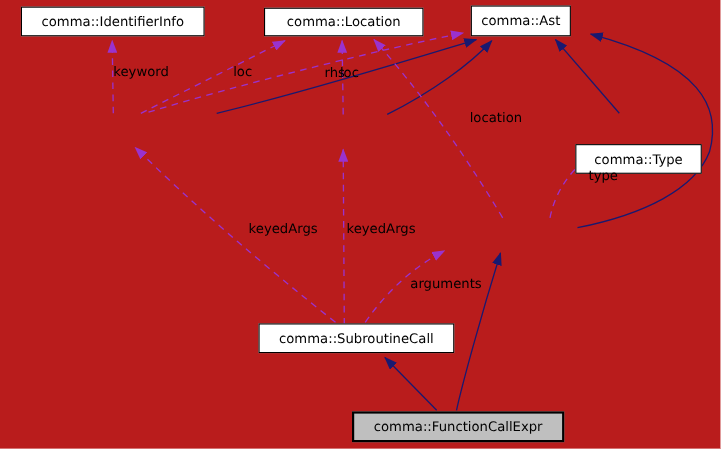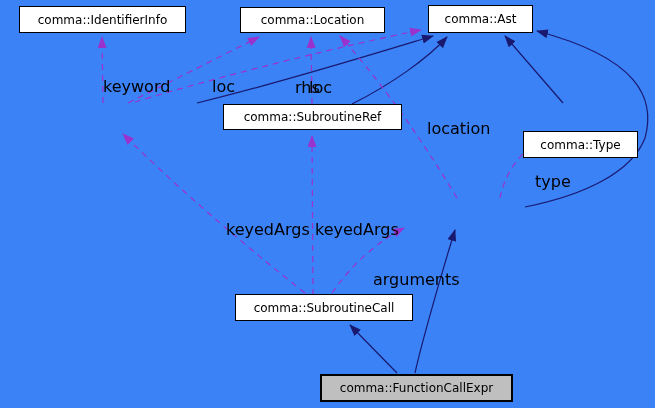--- a/index.html
+++ b/index.html
@@ -5,21 +5,21 @@
   html, body {
     margin: 0;
     padding: 0;
     background: #ffffff;
     font-family: "DejaVu Sans", sans-serif;
   }
   #canvas {
     position: relative;
     width: 655px;
     height: 408px;
-    background: #3b82f6;
+    background: #b91c1c;
     overflow: hidden;
   }
   #edge-layer {
     position: absolute;
     left: 0;
     top: 0;
     width: 655px;
     height: 408px;
   }
   .node {
@@ -36,24 +36,23 @@
     cursor: pointer;
   }
   .node.current {
     background: #bfbfbf;
     border-width: 2px;
     cursor: default;
   }
   .edge-label {
     position: absolute;
     color: #000000;
-    font-size: 16px;
+    font-size: 12px;
     white-space: nowrap;
     pointer-events: none;
-    margin-top: 19px;
   }
   path.inherit {
     fill: none;
     stroke: #191970;
     stroke-width: 1.2;
   }
   path.usage {
     fill: none;
     stroke: #9a32cd;
     stroke-width: 1.2;
@@ -90,24 +89,23 @@
     <path class="usage" d="M500,198 C505,172 522,148 550,134" marker-end="url(#arrow-usage)"></path>
     <path class="usage" d="M305,293 Q200,210 123,134" marker-end="url(#arrow-usage)"></path>
     <path class="usage" d="M313,295 L312,136" marker-end="url(#arrow-usage)"></path>
     <path class="usage" d="M332,293 Q362,250 404,228" marker-end="url(#arrow-usage)"></path>
   </svg>
 
   <div class="node" style="left:19px;  top:6px;   width:167px; height:27px;">comma::IdentifierInfo</div>
 
   <div class="node" style="left:240px; top:7px;   width:145px; height:26px;">comma::Location</div>
 
-  <div class="node" style="left:428px; top:5px;   width:105px; height:28px;">comma::Ast</div>
+  <div class="node" style="left:428px; top:5px;   width:91px; height:28px;">comma::Ast</div>
 
 
-  <div class="node" style="left:223px; top:104px; width:179px; height:26px;">comma::SubroutineRef</div>
 
   <div class="node" style="left:523px; top:103px; width:115px; height:27px;margin-top:28px;">comma::Type</div>
 
 
   <div class="node" style="left:235px; top:294px; width:178px; height:27px;">comma::SubroutineCall</div>
 
   <div class="node current" style="left:320px; top:374px; width:193px; height:28px;">comma::FunctionCallExpr</div>
 
   <div class="edge-label" style="left:103px; top:58px;">keyword</div>
 

